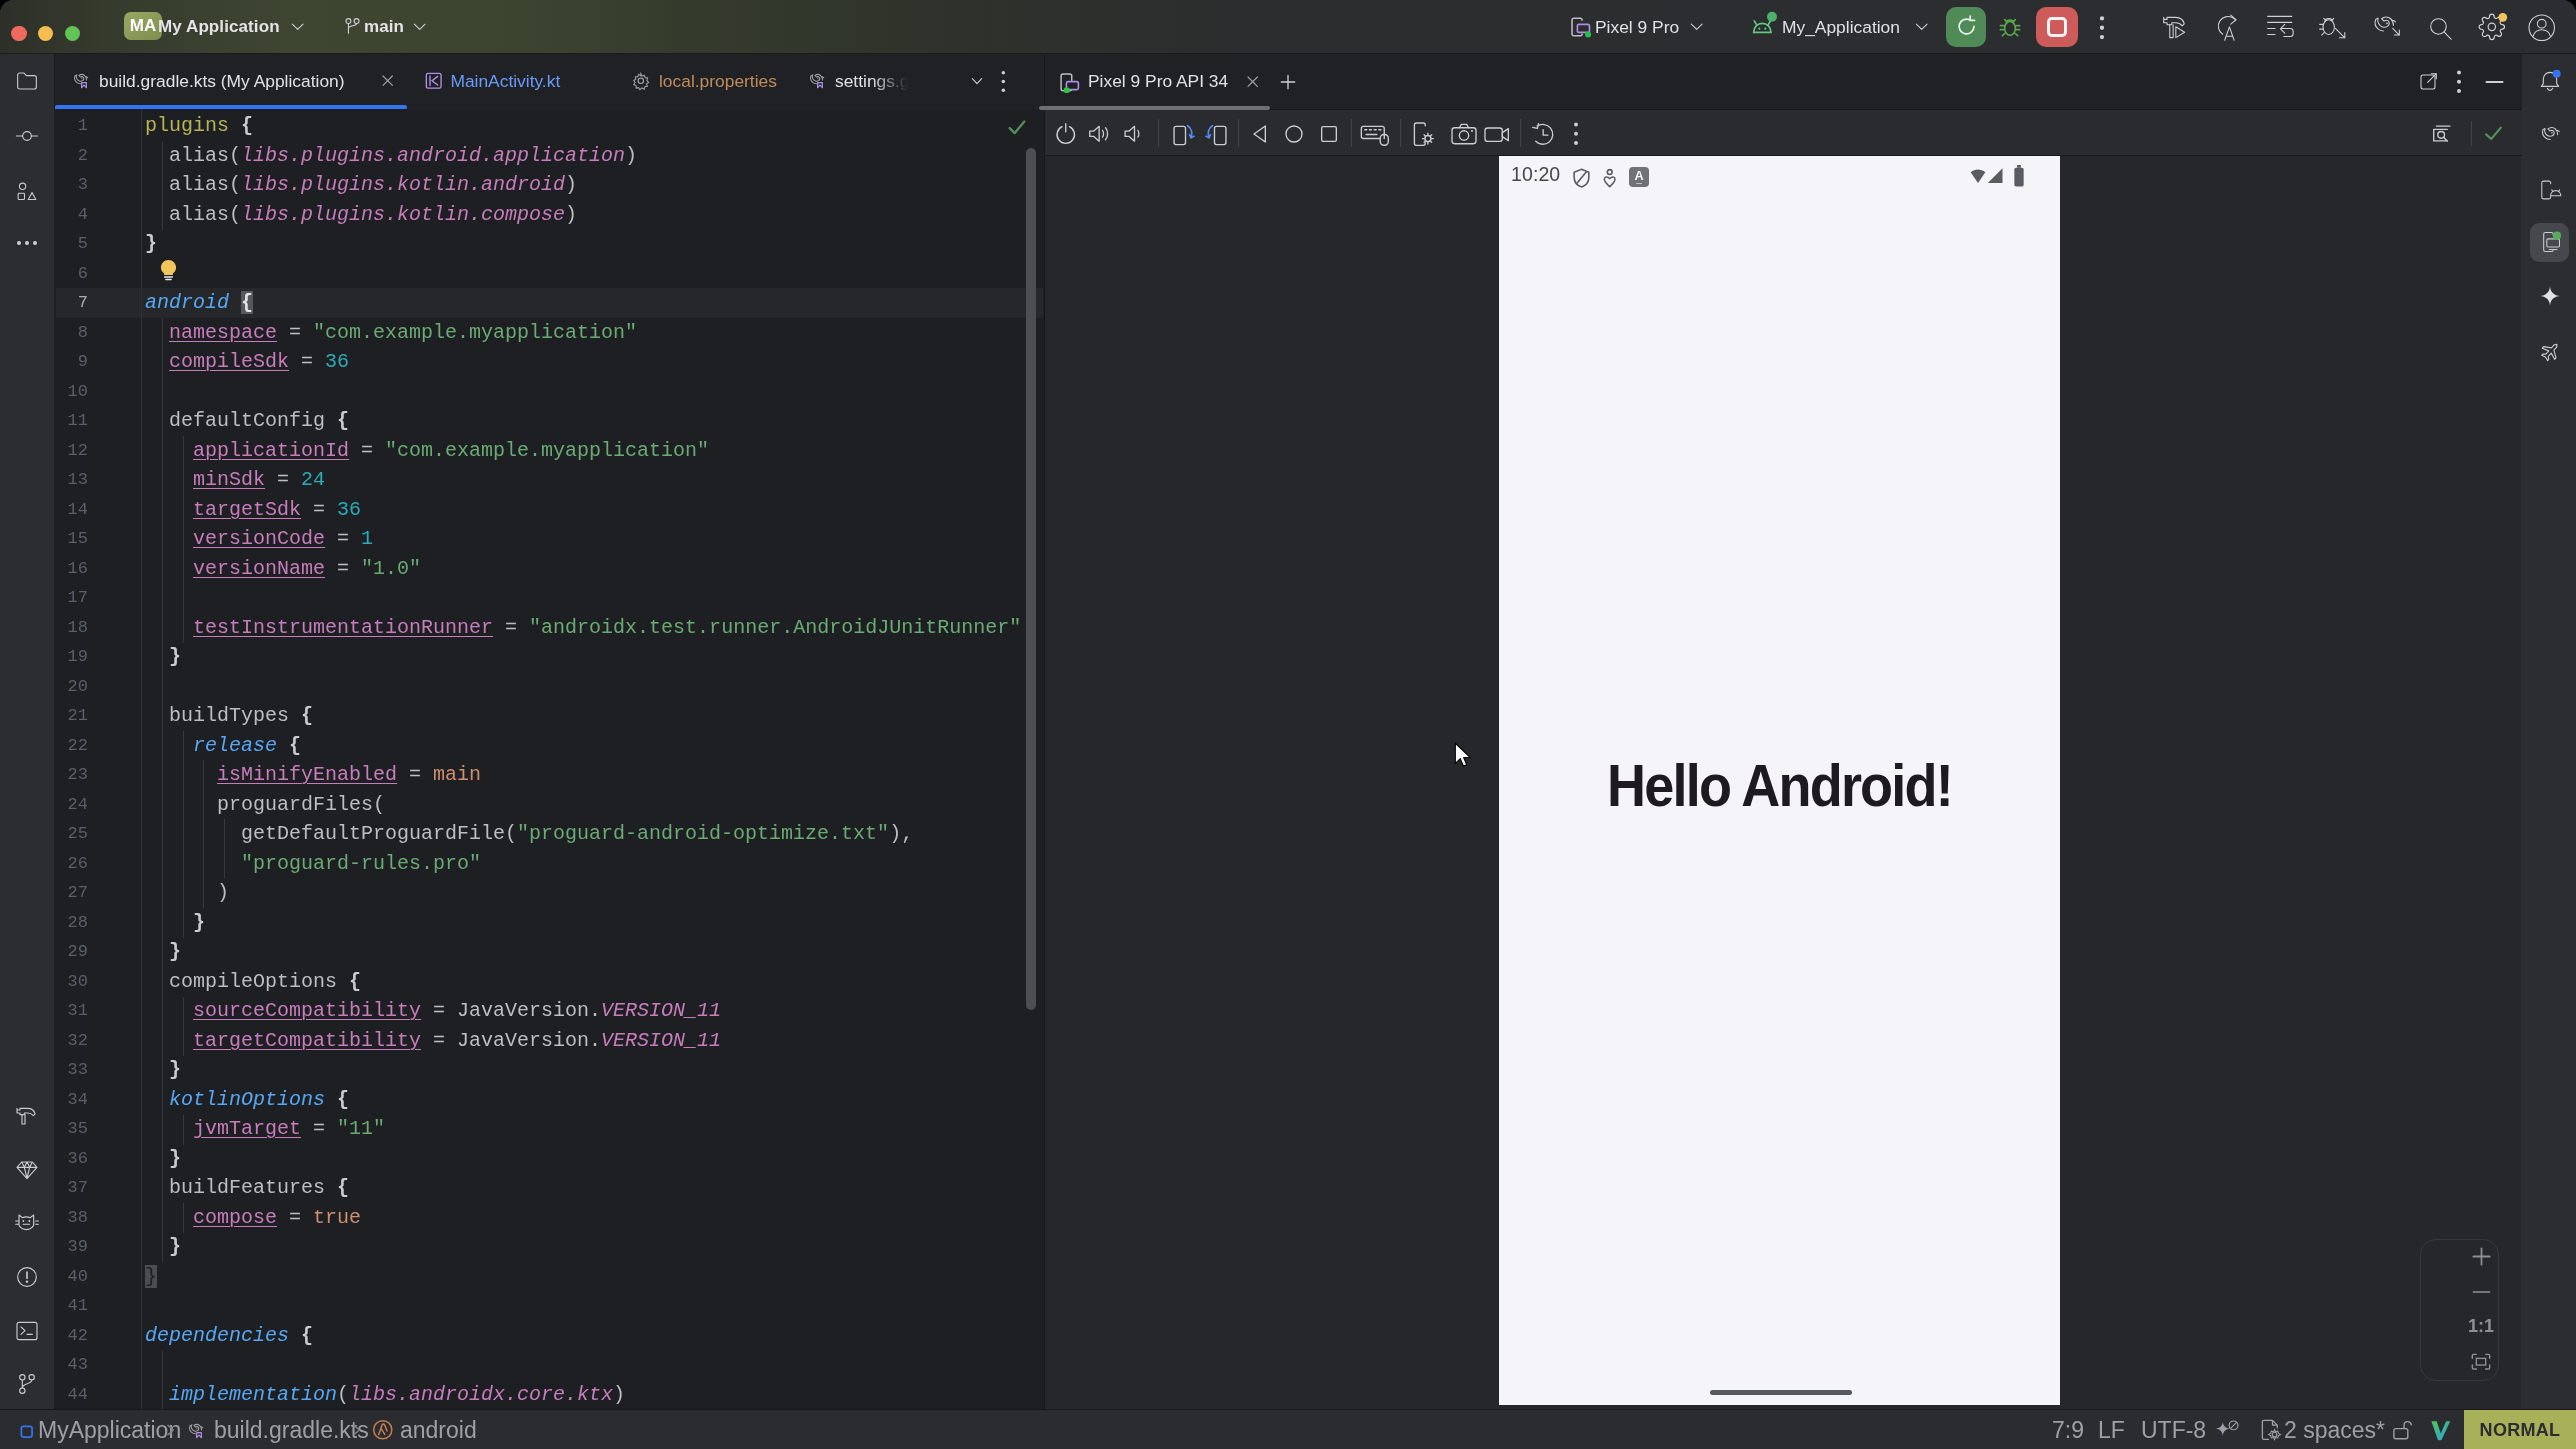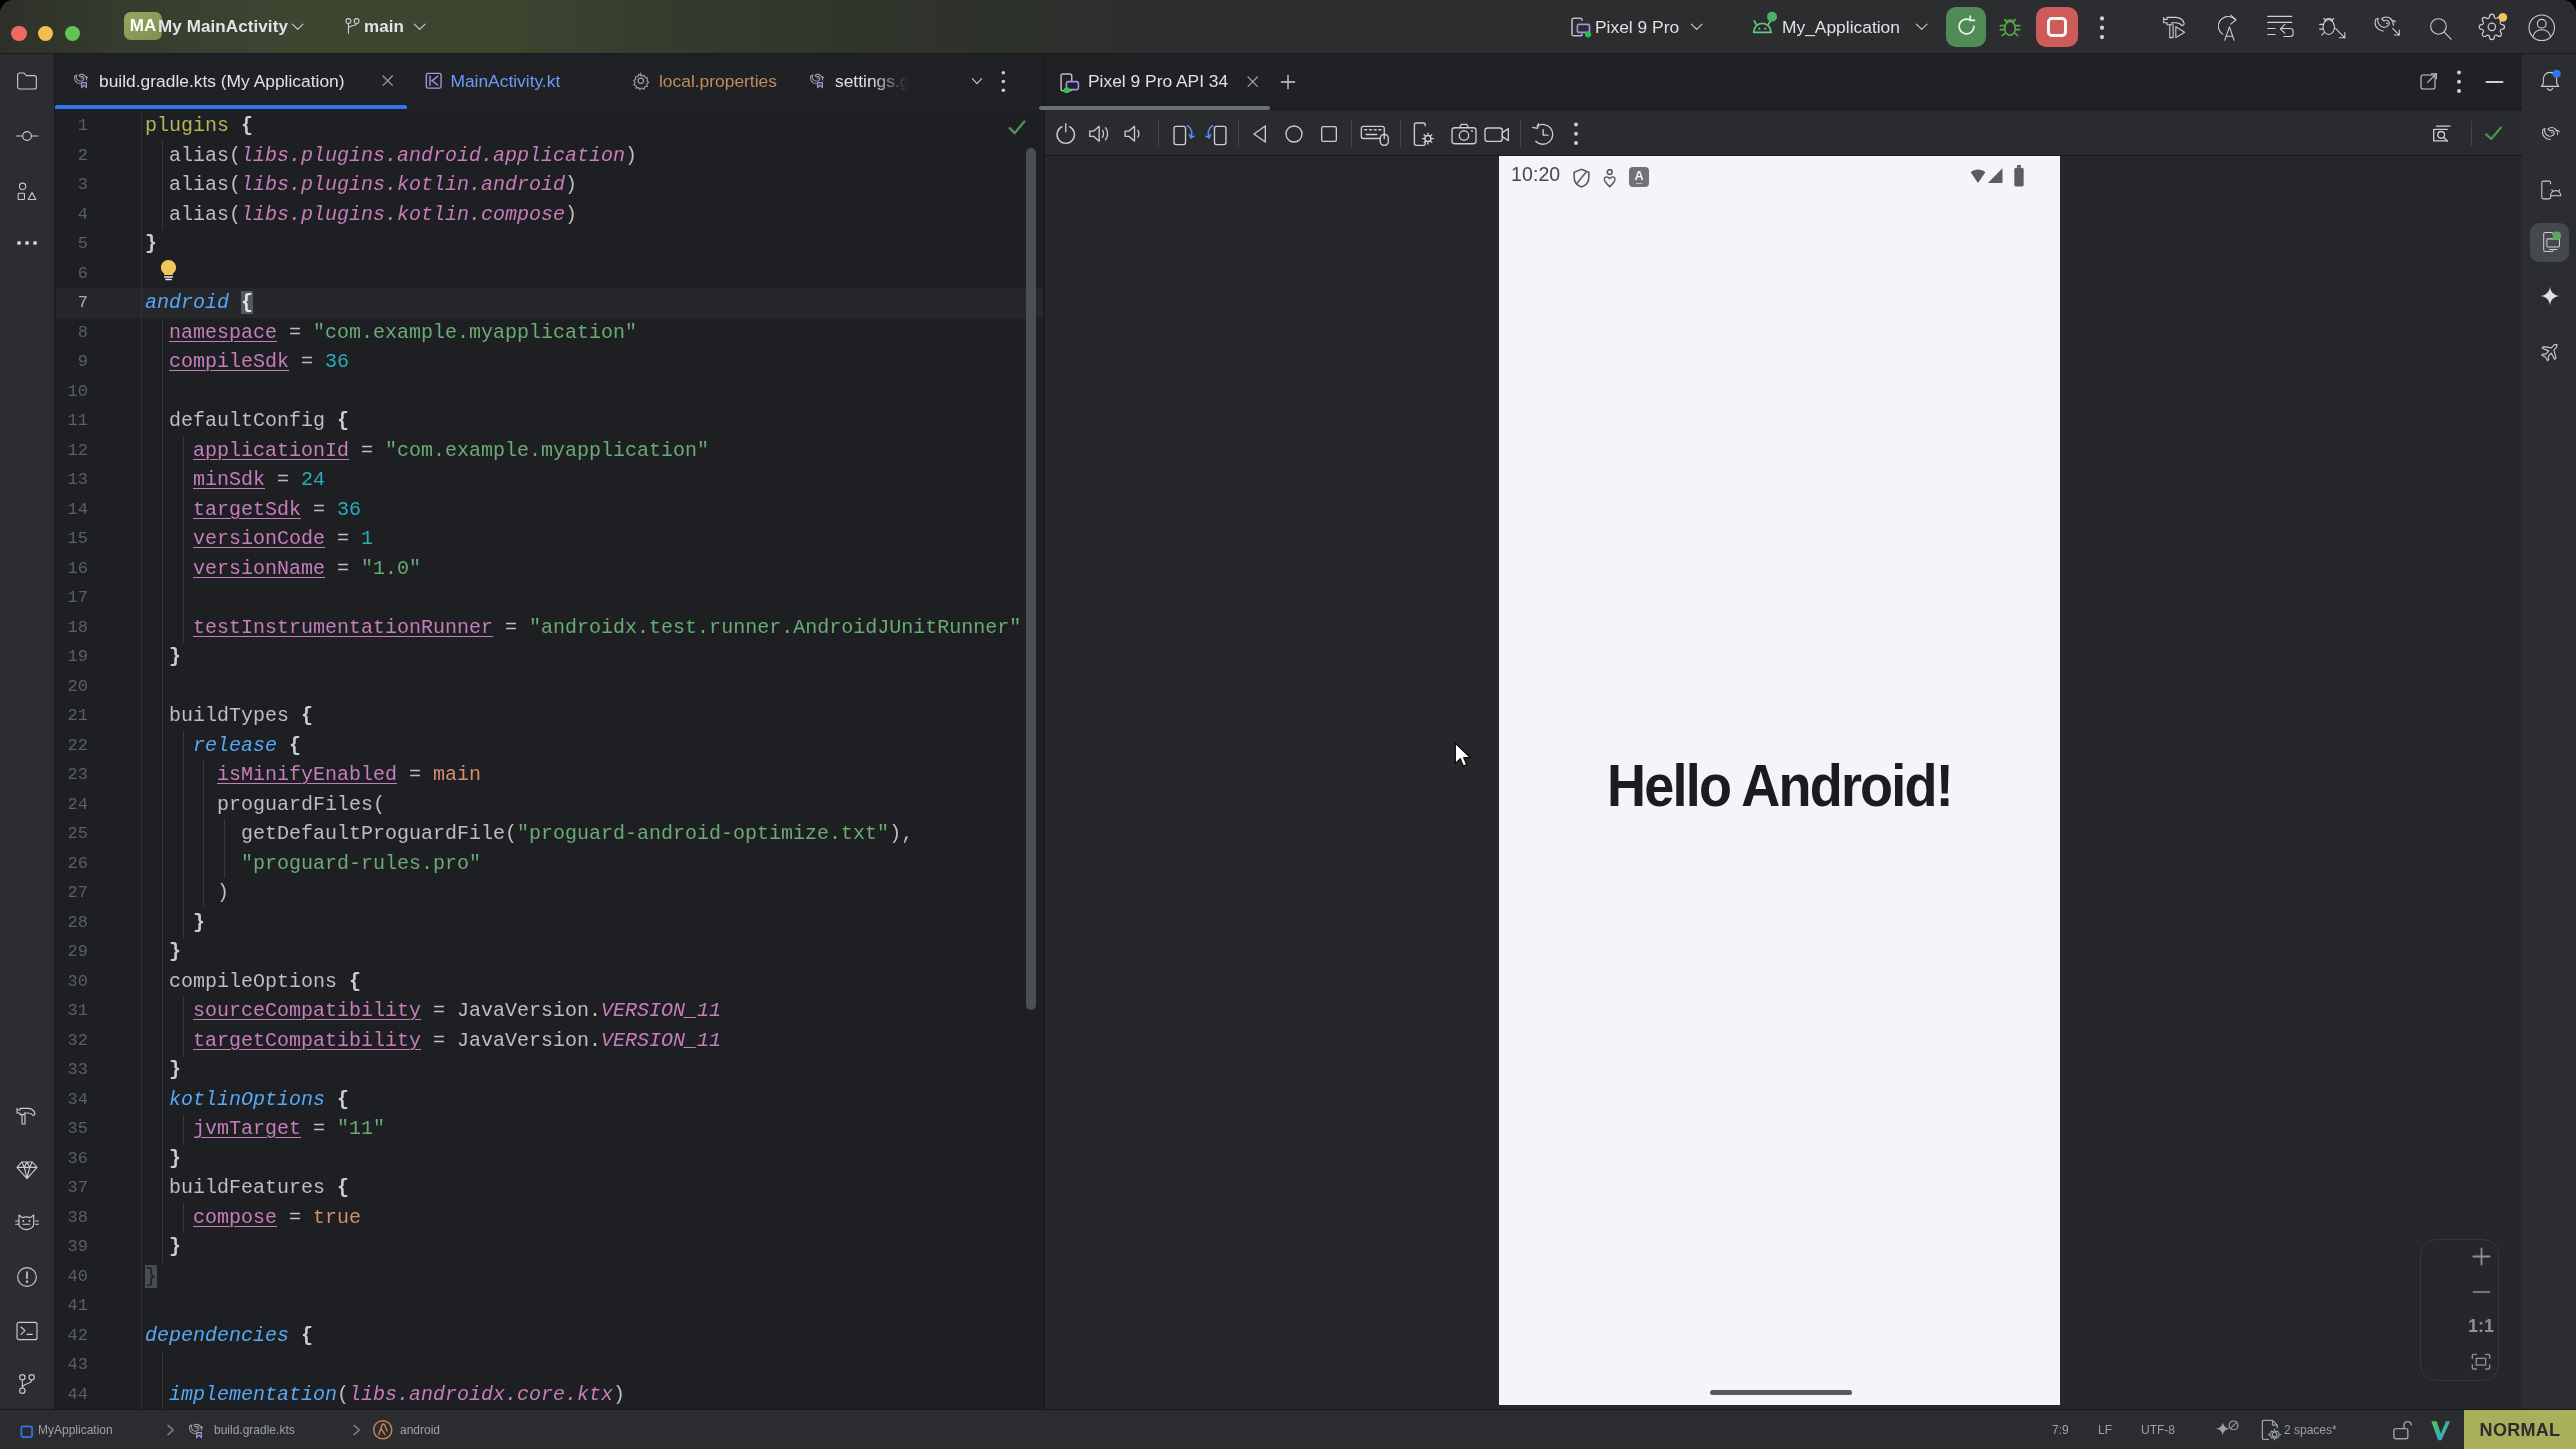--- a/index.html
+++ b/index.html
@@ -14,21 +14,21 @@
 .ttext{position:absolute;top:50%;transform:translateY(-50%);color:#e2e4e8;font-size:17px;font-weight:600;letter-spacing:0.1px;white-space:nowrap;}
 .ttext2{position:absolute;top:50%;transform:translateY(-50%);color:#dfe1e5;font-size:17.4px;white-space:nowrap;}
 
 .leftbar{left:0;top:54px;width:55px;height:1356px;background:#2b2d30;border-right:1.3px solid #1a1b1d;}
 .rightbar{left:2520px;top:54px;width:56px;height:1356px;background:#2b2d30;border-left:1.3px solid #1a1b1d;}
 .tabstrip{left:55px;top:54px;width:989px;height:56px;background:#202124;border-bottom:1.3px solid #161718;}
 .panel{left:1044px;top:54px;width:1477px;height:1356px;background:#26272a;border-left:1.3px solid #161718;}
 .paneltabs{position:absolute;left:0;top:0;width:1477px;height:56px;background:#202124;border-bottom:1.3px solid #161718;}
 .paneltoolbar{position:absolute;left:0;top:56px;width:1477px;height:46px;background:#292b2e;border-bottom:1.3px solid #17181a;}
 .statusbar{left:0;top:1409px;width:2576px;height:40px;background:#2a2c2f;border-top:1.3px solid #17181a;}
-.sbtext{position:absolute;top:50%;transform:translateY(-50%);color:#9da0a6;font-size:12px;white-space:nowrap;}
+.sbtext{position:absolute;top:50%;transform:translateY(-50%);color:#9da0a6;font-size:23px;white-space:nowrap;}
 
 .editor{left:56px;top:109px;width:987px;height:1300px;background:#1e1f22;overflow:hidden;}
 .curline{position:absolute;left:0;top:179px;width:987px;height:29.5px;background:#26272b;}
 .gutter{position:absolute;left:0;top:2px;width:32px;font-family:"Liberation Mono",monospace;font-size:17px;line-height:29.5px;color:#5a5f69;text-align:right;white-space:pre;}
 .code{position:absolute;left:89px;top:2px;font-family:"Liberation Mono",monospace;font-size:20px;line-height:29.5px;color:#bcbec4;white-space:pre;}
 .guide{position:absolute;width:1.3px;background:#35373c;}
 .k{color:#b8b456;}
 .b{color:#c9cbd0;font-weight:bold;}
 .pu{color:#c77dbb;text-decoration:underline;text-underline-offset:3.4px;text-decoration-thickness:1.3px;}
 .s{color:#6aab73;}
@@ -44,21 +44,21 @@
 .screen{position:absolute;left:454px;top:102px;width:561px;height:1249px;background:#f5f4f9;}
 .andtext{position:absolute;width:100%;text-align:center;font-weight:bold;color:#1d1b20;}
 </style></head><body>
 <div class="win">
 
 <div class="abs titlebar">
 <div class="tl" style="left:11.4px;background:#ee6a5f;"></div>
 <div class="tl" style="left:38px;background:#f5bd4f;"></div>
 <div class="tl" style="left:65px;background:#61c455;"></div>
 <div class="abs" style="left:124px;top:12px;width:38px;height:28px;border-radius:6.7px;background:linear-gradient(145deg,#98a763,#7e8f4e);color:#fff;font-weight:bold;font-size:17px;text-align:center;line-height:28px;">MA</div>
-<div class="ttext" style="left:158px;">My MainActivity</div>
+<div class="ttext" style="left:158px;">My Application</div>
 <svg class="abs" style="left:291px;top:21.5px;" width="13.4" height="9.4" viewBox="0 0 20 14" fill="none">
         <path d="M2 3 L10 11 L18 3" stroke="#ced0d6" stroke-width="1.6" stroke-linecap="round" stroke-linejoin="round"></path>
       </svg>
 <svg class="abs" style="left:343px;top:17.4px;" width="19" height="19" viewBox="0 0 28 28" fill="none">
         <circle cx="8" cy="6" r="3.6" stroke="#ced0d6" stroke-width="1.6" stroke-linecap="round" stroke-linejoin="round"></circle>
         <circle cx="20" cy="6" r="3.6" stroke="#ced0d6" stroke-width="1.6" stroke-linecap="round" stroke-linejoin="round"></circle>
         <path d="M8 9.6 V24 M8 17 C8 12 20 14 20 9.6" stroke="#ced0d6" stroke-width="1.6" stroke-linecap="round" stroke-linejoin="round"></path>
       </svg>
 <div class="ttext" style="left:364px;">main</div>
 <svg class="abs" style="left:413px;top:21.5px;" width="13.4" height="9.4" viewBox="0 0 20 14" fill="none">

